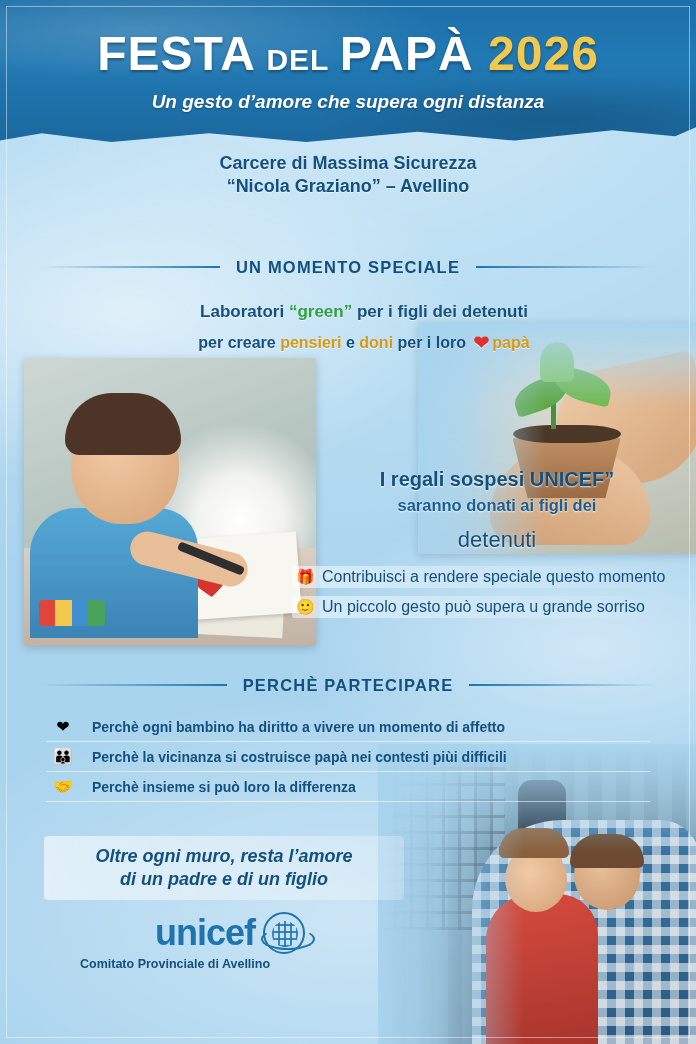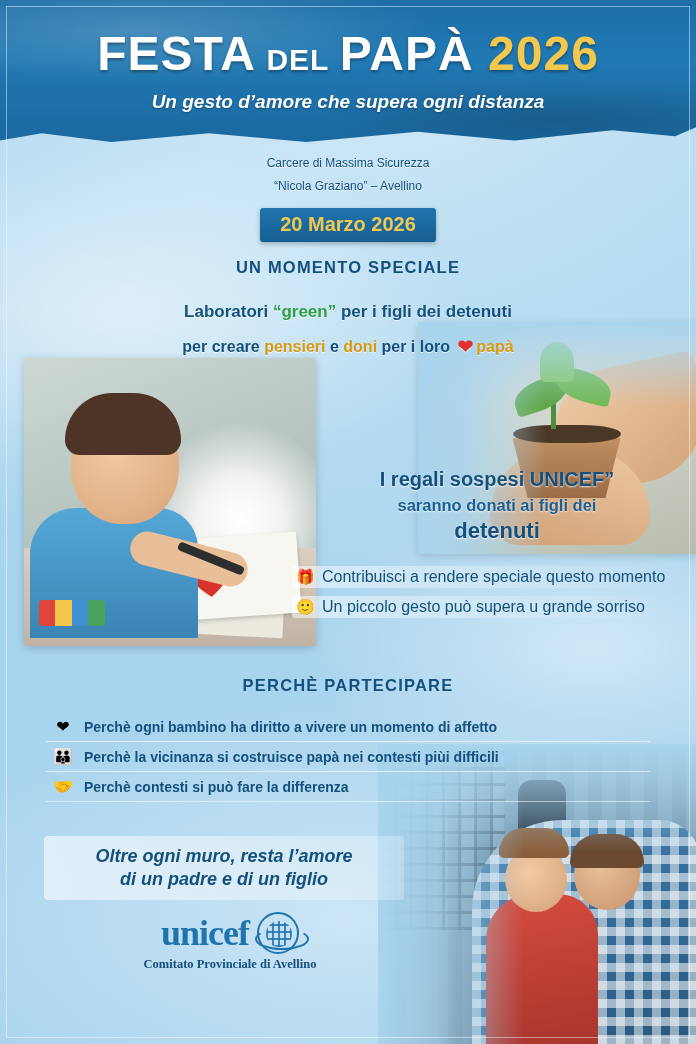--- a/index.html
+++ b/index.html
@@ -71,53 +71,53 @@
     text-align:center; color:#ffffff; font-size:19px; font-weight:bold;
     font-style:italic; margin-top:10px;
     text-shadow:0 1px 2px rgba(0,0,0,.3);
   }
 
   
   .venue {
     position:absolute; top:152px; left:0; width:696px; text-align:center;
   }
   .venue-l1, .venue-l2 {
-    color:#14507d; font-size:12px; font-weight:normal; line-height:23px;
+    color:#14507d; font-size:18px; font-weight:bold; line-height:23px;
     text-shadow:0 1px 0 rgba(255,255,255,.6);
   }
   .date-badge {
     display:inline-block; margin-top:10px;
     background:linear-gradient(180deg,#1f74ad,#175f92);
     color:#f2c94c; font-weight:bold; font-size:20px;
     padding:5px 20px 6px; border-radius:3px;
     box-shadow:0 2px 5px rgba(0,0,0,.25);
   }
 
   
   .ribbon {
     position:absolute; left:40px; width:616px; height:26px;
-    display:flex; align-items:center; justify-content:center;flex-direction:column;
+    display:flex; align-items:center; justify-content:center;
   }
   .ribbon .line {
     flex:1 1 auto; height:2px; background:linear-gradient(90deg,rgba(31,116,173,0),#1f74ad);
   }
   .ribbon .line.right { background:linear-gradient(90deg,#1f74ad,rgba(31,116,173,0)); }
   .ribbon .txt {
     color:#14507d; font-size:16.5px; font-weight:bold; letter-spacing:1.2px;
     padding:0 16px; white-space:nowrap;
   }
 
   
   .lab-panel {
-    position:absolute; left:86px; top:300px; width:524px;
+    position:absolute; left:102px; top:300px; width:524px;
     text-align:center; z-index:5;
   }
   .lab-l1 { font-size:17px; font-weight:bold; color:#14507d; line-height:24px;
             text-shadow:0 1px 0 rgba(255,255,255,.65); }
-  .lab-l2 { font-size:16px; font-weight:bold; color:#14507d; line-height:24px; margin-top:11px;
+  .lab-l2 { font-size:16px; font-weight:bold; color:#14507d; line-height:31px; margin-top:3px;
             text-shadow:0 1px 0 rgba(255,255,255,.65); }
   .hl-green { color:#2f9e44; }
   .hl-gold  { color:#d89a12; }
   .heart-inline { color:#e03131; font-size:19px; vertical-align:-1px; margin:0 3px; }
 
   
   .photo { position:absolute; overflow:hidden; }
   .photo-child {
     left:24px; top:358px; width:292px; height:288px; border-radius:2px;
     box-shadow:0 2px 8px rgba(0,0,0,.18);
@@ -217,53 +217,53 @@
     background:linear-gradient(90deg,#a9d4ee 0%, rgba(169,212,238,.85) 35%, rgba(169,212,238,0) 100%); }
   .fade-top { position:absolute; left:0; right:0; top:0; height:36%;
     background:linear-gradient(180deg,#a9d4ee 0%, rgba(169,212,238,0) 100%); }
 
   
   .gift-block {
     position:absolute; left:308px; top:468px; width:378px; text-align:center; z-index:6;
   }
   .gift-l1 { font-size:20px; font-weight:bold; color:#14507d; text-shadow:0 1px 2px rgba(255,255,255,.8); }
   .gift-l2 { font-size:16.5px; font-weight:bold; color:#1a5f93; margin-top:5px; text-shadow:0 1px 2px rgba(255,255,255,.8); }
-  .gift-l3 { font-size:22px; font-weight:bold; color:#14507d; margin-top:3px; text-shadow:0 1px 2px rgba(255,255,255,.8); }
+  .gift-l3 { font-size:22px; font-weight:normal; color:#14507d; margin-top:12px; text-shadow:0 1px 2px rgba(255,255,255,.8); }
 
   .bullets {
     position:absolute; left:292px; top:566px; width:378px; z-index:6;
   }
   .brow {
     display:flex; align-items:center; gap:8px; margin-bottom:8px;
     background:linear-gradient(90deg, rgba(255,255,255,.55), rgba(255,255,255,0));
     padding:2px 4px; border-radius:3px;
   }
   .brow .bico { width:18px; text-align:center; font-size:15px; }
   .brow .btxt { font-size:16px; font-weight:normal; color:#14507d; }
 
   
   .why { position:absolute; left:46px; top:712px; width:604px; z-index:6; }
   .why-row {
     display:flex; align-items:center; gap:10px;
     padding:5px 6px; border-bottom:1px solid rgba(255,255,255,.55);
   }
   .why-row .wico { width:22px; text-align:center; font-size:16px; }
-  .why-row .wtxt { font-size:14px; font-weight:bold; color:#14507d; }
+  .why-row .wtxt { font-size:14px; font-weight:bold; color:#14507d;margin-left:8px; }
 
   
   .quote {
     position:absolute; left:44px; top:836px; width:360px;
     text-align:center;
     background:linear-gradient(90deg, rgba(255,255,255,.60), rgba(255,255,255,.25));
     padding:9px 8px; border-radius:4px;
   }
   .quote div { font-size:18px; font-style:italic; font-weight:bold; color:#14507d; line-height:23px; }
 
   
-  .logo-wrap { position:absolute; left:80px; top:912px; width:300px; text-align:center;font-family:Liberation Serif, serif; }
+  .logo-wrap { position:absolute; left:80px; top:912px; width:300px; text-align:left; }
   .logo-row { display:flex; align-items:center; justify-content:center; gap:8px; }
   .logo-word { font-size:36px; font-weight:bold; color:#1f74ad; letter-spacing:-1px; }
   .logo-mark { width:42px; height:42px; border-radius:50%; border:2.5px solid #1f74ad; position:relative; }
   .logo-mark::before {
     content:""; position:absolute; left:7px; top:7px; width:26px; height:26px;
     border-radius:50%;
     background:
       repeating-linear-gradient(90deg, rgba(31,116,173,.85) 0 2px, rgba(255,255,255,0) 2px 6px),
       repeating-linear-gradient(0deg, rgba(31,116,173,.85) 0 2px, rgba(255,255,255,0) 2px 7px);
   }
@@ -286,21 +286,20 @@
       <span class="t-year">2026</span>
     </div>
     <div class="subtitle">Un gesto d’amore che supera ogni distanza</div>
   </div>
 
   <div class="bg-wash"></div>
 
   <div class="venue">
     <div class="venue-l1">Carcere di Massima Sicurezza</div>
     <div class="venue-l2">“Nicola Graziano” – Avellino</div>
-    <div class="date-badge">20 Marzo 2026</div>
   </div>
 
   <div class="ribbon" style="top:254px;">
     <span class="line"></span>
     <span class="txt">UN MOMENTO SPECIALE</span>
     <span class="line right"></span>
   </div>
 
   <div class="lab-panel">
     <div class="lab-l1">
@@ -378,21 +377,21 @@
     <div class="why-row">
       <span class="wico">❤</span>
       <span class="wtxt">Perchè ogni bambino ha diritto a vivere un momento di affetto</span>
     </div>
     <div class="why-row">
       <span class="wico">👪</span>
       <span class="wtxt">Perchè la vicinanza si costruisce papà nei contesti piùi difficili</span>
     </div>
     <div class="why-row">
       <span class="wico">🤝</span>
-      <span class="wtxt">Perchè contesti si può fare la differenza</span>
+      <span class="wtxt">Perchè insieme si può loro la differenza</span>
     </div>
   </div>
 
   <div class="quote">
     <div>Oltre ogni muro, resta l’amore</div>
     <div>di un padre e di un figlio</div>
   </div>
 
   <div class="logo-wrap">
     <div class="logo-row">

